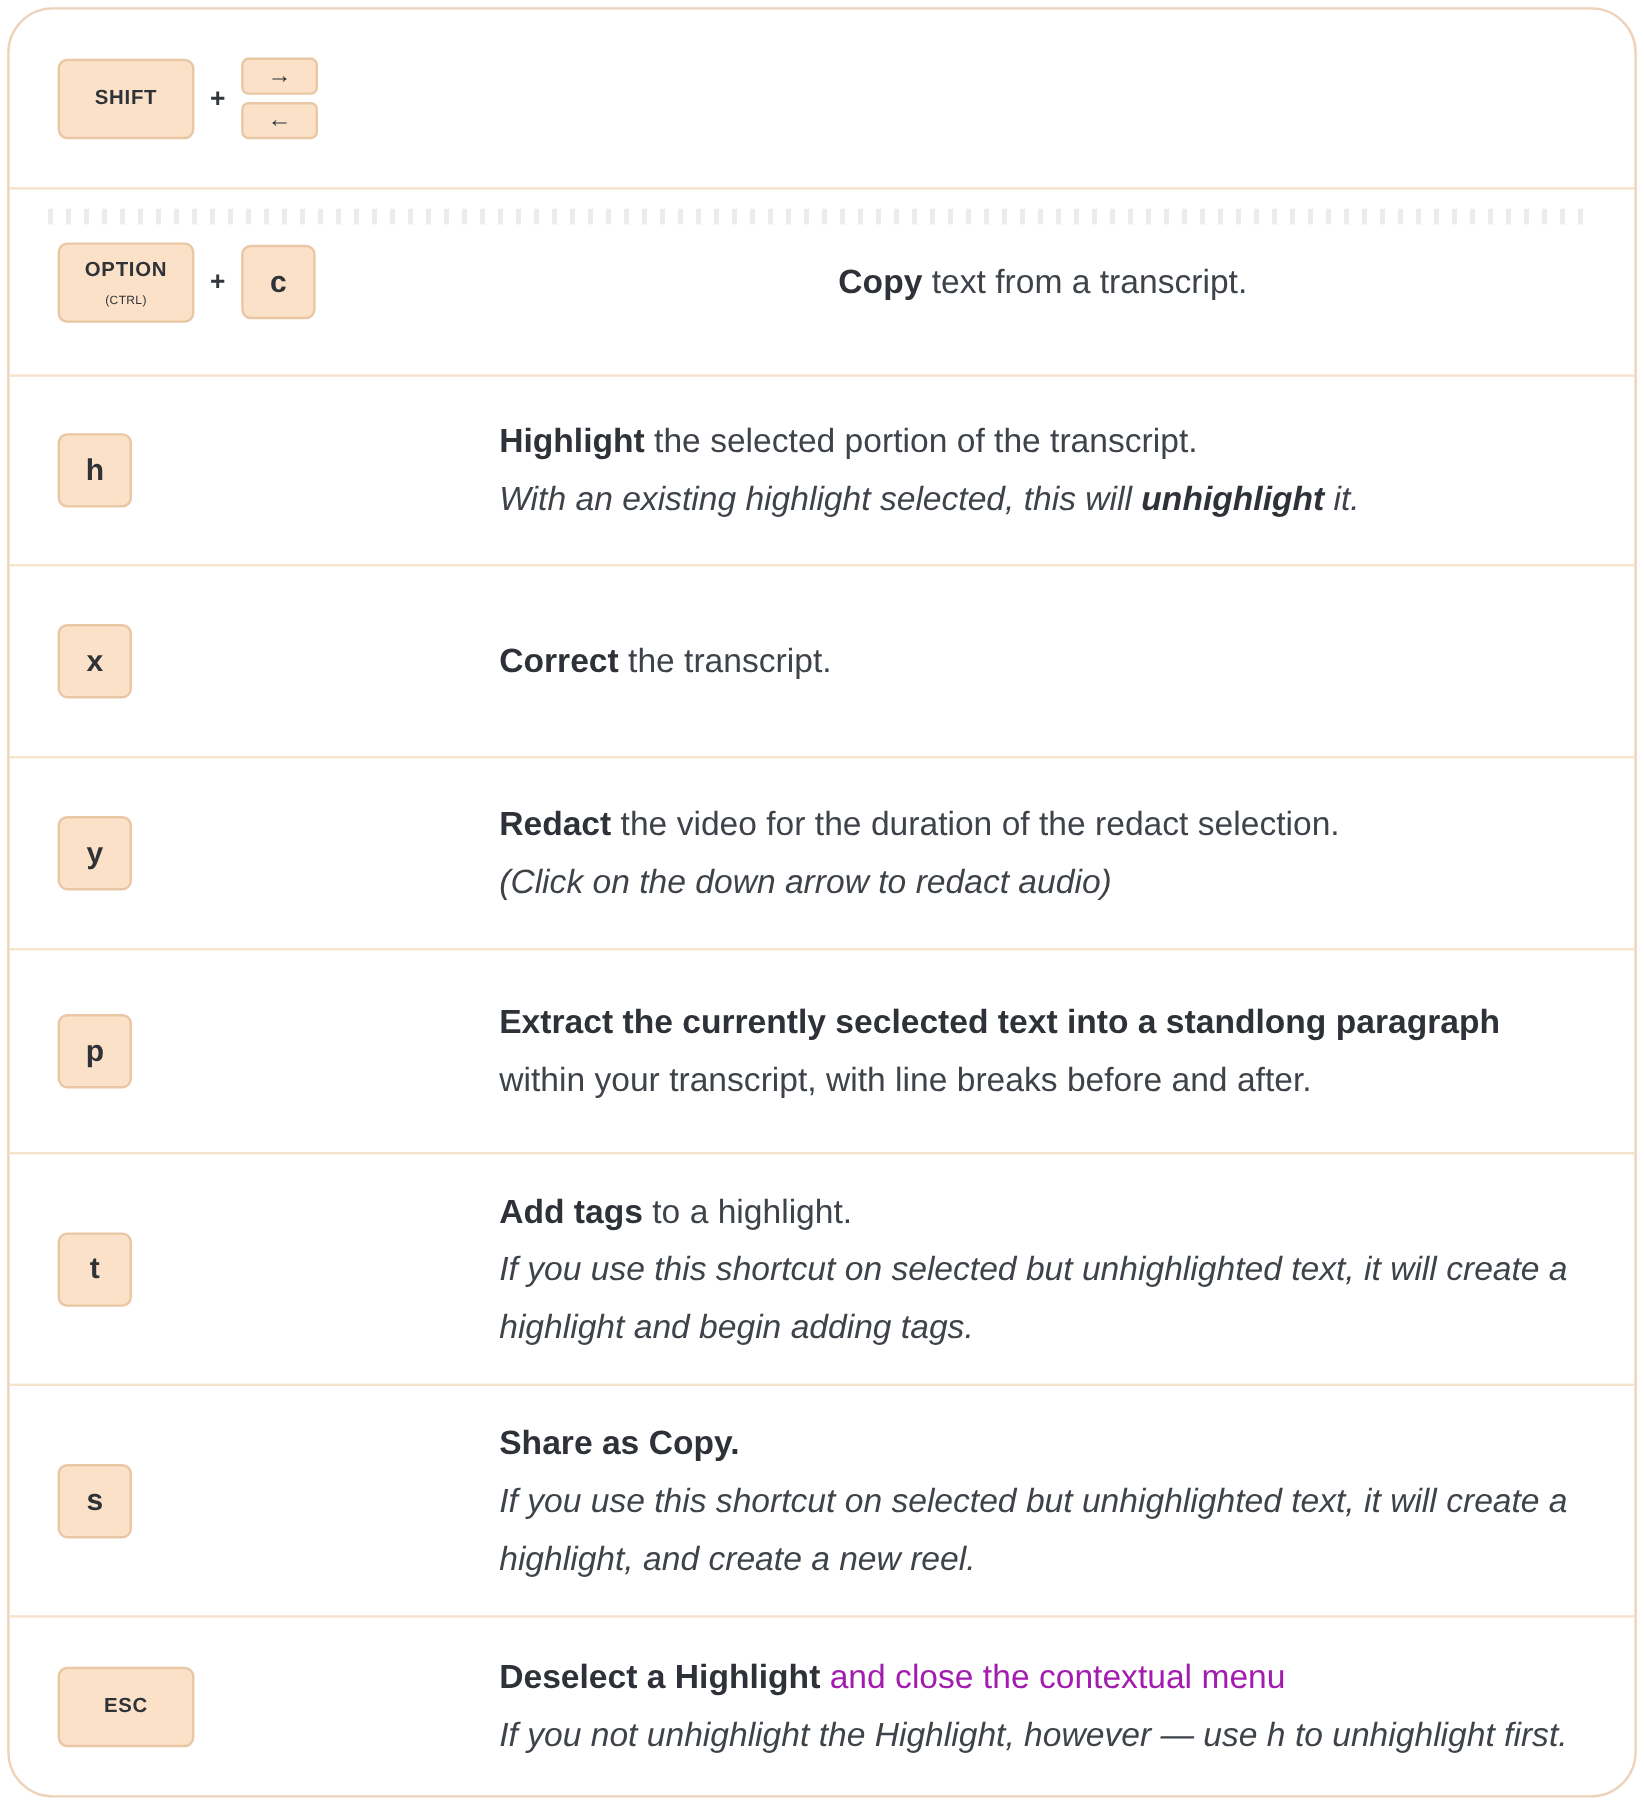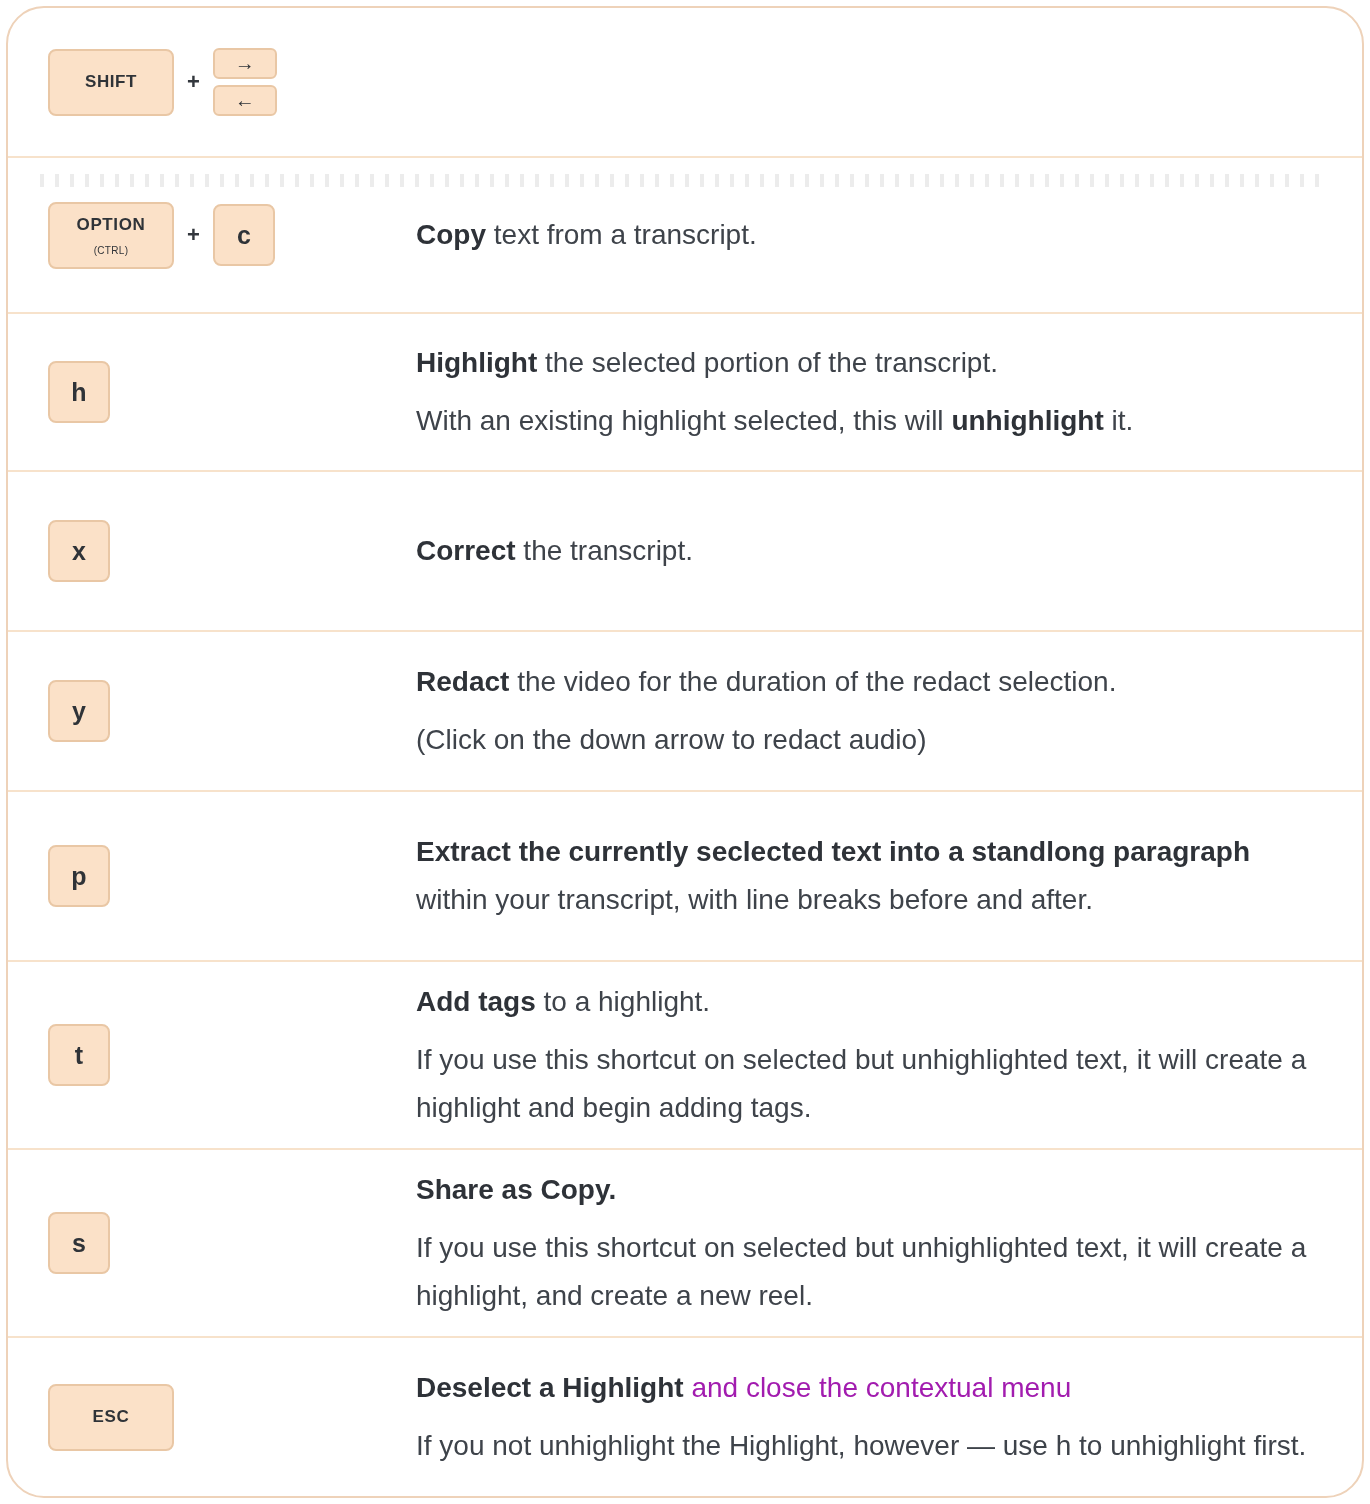--- a/index.html
+++ b/index.html
@@ -18,21 +18,21 @@
     box-sizing:border-box;
   }
   .row{
     display:flex;align-items:center;
     padding:0 40px;
     position:relative;
     box-sizing:border-box;
   }
   .row + .row{border-top:2px solid #f7e2cb;}
   .row:nth-child(1){min-height:148px;}
-  .row:nth-child(2){min-height:156px;}
+  .row:nth-child(2){min-height:156px;text-align:center;}
   .row:nth-child(3){min-height:158px;}
   .row:nth-child(4){min-height:160px;}
   .row:nth-child(5){min-height:160px;}
   .row:nth-child(6){min-height:170px;}
   .row:nth-child(7){min-height:180px;}
   .row:nth-child(8){min-height:182px;}
   .row:nth-child(9){flex:1;}
   .perforation{
     position:absolute;top:16px;left:32px;right:32px;height:13px;
     background:repeating-linear-gradient(90deg,#ececec 0 4px,transparent 4px 15px);
@@ -42,32 +42,32 @@
     display:flex;align-items:center;
   }
   .key{
     background:#fbe1c8;
     border:2px solid #e9c7a5;
     border-radius:8px;
     display:flex;flex-direction:column;align-items:center;justify-content:center;
     font-weight:700;color:#2f3338;
     box-sizing:border-box;
   }
-  .key.wide{width:126px;height:67px;font-size:17px;letter-spacing:0.6px;}
+  .key.wide{width:114px;height:67px;font-size:17px;letter-spacing:0.6px;}
   .key.small{width:62px;height:62px;font-size:25px;}
   .key.arrow{width:64px;height:31px;font-size:20px;border-radius:6px;}
   .key .sub{font-size:10px;margin-top:10px;letter-spacing:0.3px;font-weight:400;}
   .stack{display:flex;flex-direction:column;gap:6px;}
   .plus{font-size:22px;font-weight:700;color:#33373d;margin:0 13px;}
   .desc{
     flex:1;padding:26px 0;
     font-size:28px;line-height:48px;color:#3e434a;
   }
   .desc p{margin:0;}
-  .desc p + p{margin-top:10px;}
+  .desc p + p{font-style:italic;}
   .desc .b{font-weight:700;color:#2e3238;}
   .desc .m{color:#a21caf;}
 </style>
 </head>
 <body>
 
 <main class="card">
     <div class="row">
       <div class="keys">
         <div class="key wide">

